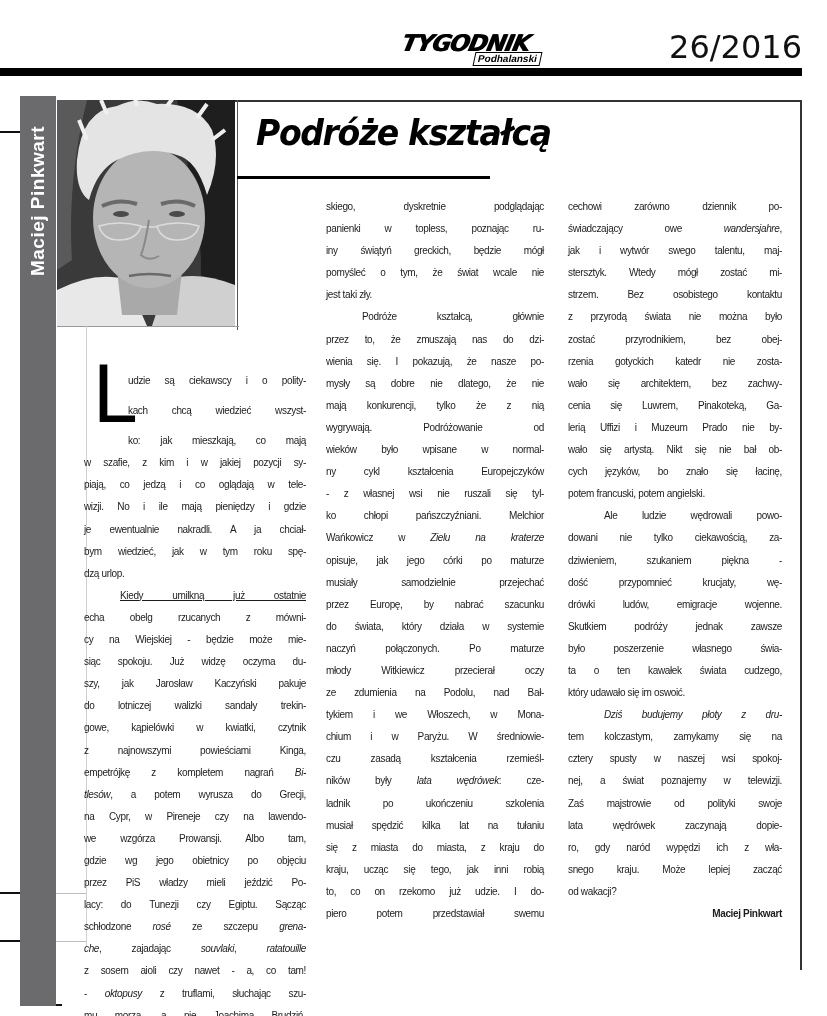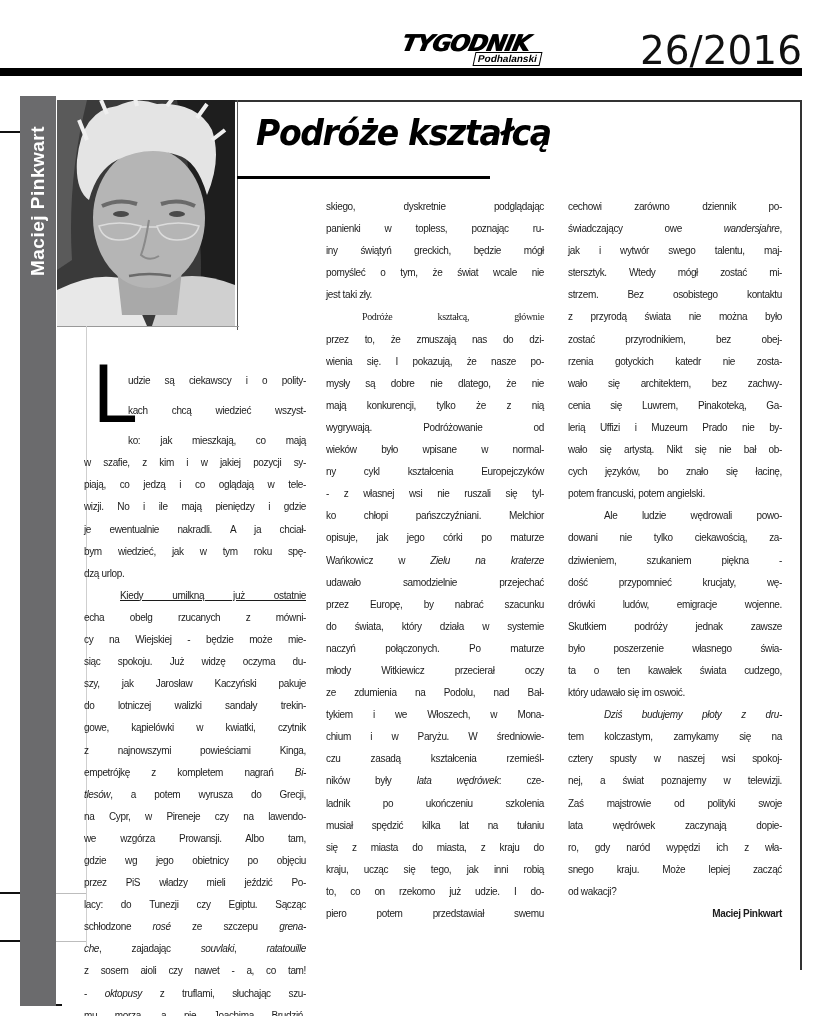--- a/index.html
+++ b/index.html
@@ -8,21 +8,21 @@
 
     
     .masthead { position: absolute; left: 0; top: 0; width: 827px; height: 80px; }
     .logo { position: absolute; left: 402px; top: 30px; width: 136px; height: 40px; }
     .logo-main { position: absolute; left: 0; top: 0; font-family: "DejaVu Sans", sans-serif;
       font-weight: bold; font-style: italic; font-size: 23px; letter-spacing: -1px;
       color: #000; transform: skewX(-12deg); text-shadow: 1px 0 0 #000; line-height: 26px; }
     .logo-sub { position: absolute; left: 72px; top: 22px; font-size: 10px; font-weight: bold;
       color: #000; background: #fff; border: 1px solid #000; padding: 0 3px; line-height: 12px;
       transform: skewX(-12deg); }
-    .issue { position: absolute; right: 25px; top: 28px; font-size: 39px; color: #111;
+    .issue { position: absolute; right: 25px; top: 28px; font-size: 32px; color: #111;
       font-family: "DejaVu Sans", sans-serif; letter-spacing: 0px; }
     .top-rule { position: absolute; left: 0; top: 68px; width: 802px; height: 8px; background: #000; }
 
     
     .side-band { position: absolute; left: 20px; top: 96px; width: 36px; height: 910px; background: #6b6b6d; }
     .side-name { position: absolute; left: 20px; top: 96px; width: 36px; height: 210px; }
     .side-name span { position: absolute; left: 50%; top: 105px; transform: translate(-50%, -50%) rotate(-90deg);
       white-space: nowrap; color: #fff; font-weight: bold; font-size: 19px; letter-spacing: 0.5px; }
     .tick-line { position: absolute; left: 0; height: 2px; background: #111; width: 20px; }
     .inner-tick { position: absolute; left: 56px; height: 1px; background: #bdbdbd; width: 30px; }
@@ -155,33 +155,33 @@
     <span class="line">z sosem aioli czy nawet - a, co tam!</span>
     <span class="line">- <em>oktopusy</em> z truflami, słuchając szu-</span>
     <span class="line">mu morza, a nie Joachima Brudziń-</span>
   </div>
 <div class="col col2">
     <span class="line">skiego, dyskretnie podglądając</span>
     <span class="line">panienki w topless, poznając ru-</span>
     <span class="line">iny świątyń greckich, będzie mógł</span>
     <span class="line">pomyśleć o tym, że świat wcale nie</span>
     <span class="line last">jest taki zły.</span>
-    <span class="line" style="padding-left: 36px; font-family: Liberation Serif, serif;">Podróże kształcą, głównie</span>
+    <span class="line" style="padding-left: 36px;">Podróże kształcą, głównie</span>
     <span class="line">przez to, że zmuszają nas do dzi-</span>
     <span class="line">wienia się. I pokazują, że nasze po-</span>
     <span class="line">mysły są dobre nie dlatego, że nie</span>
     <span class="line">mają konkurencji, tylko że z nią</span>
     <span class="line">wygrywają. Podróżowanie od</span>
     <span class="line">wieków było wpisane w normal-</span>
     <span class="line">ny cykl kształcenia Europejczyków</span>
     <span class="line">- z własnej wsi nie ruszali się tyl-</span>
     <span class="line">ko chłopi pańszczyźniani. Melchior</span>
+    <span class="line">Wańkowicz w <em>Zielu na kraterze</em></span>
     <span class="line">opisuje, jak jego córki po maturze</span>
-    <span class="line">Wańkowicz w <em>Zielu na kraterze</em></span>
-    <span class="line">udawało samodzielnie przejechać</span>
+    <span class="line">musiały samodzielnie przejechać</span>
     <span class="line">przez Europę, by nabrać szacunku</span>
     <span class="line">do świata, który działa w systemie</span>
     <span class="line">naczyń połączonych. Po maturze</span>
     <span class="line">młody Witkiewicz przecierał oczy</span>
     <span class="line">ze zdumienia na Podolu, nad Bał-</span>
     <span class="line">tykiem i we Włoszech, w Mona-</span>
     <span class="line">chium i w Paryżu. W średniowie-</span>
     <span class="line">czu zasadą kształcenia rzemieśl-</span>
     <span class="line">ników były <em>lata wędrówek</em>: cze-</span>
     <span class="line">ladnik po ukończeniu szkolenia</span>

